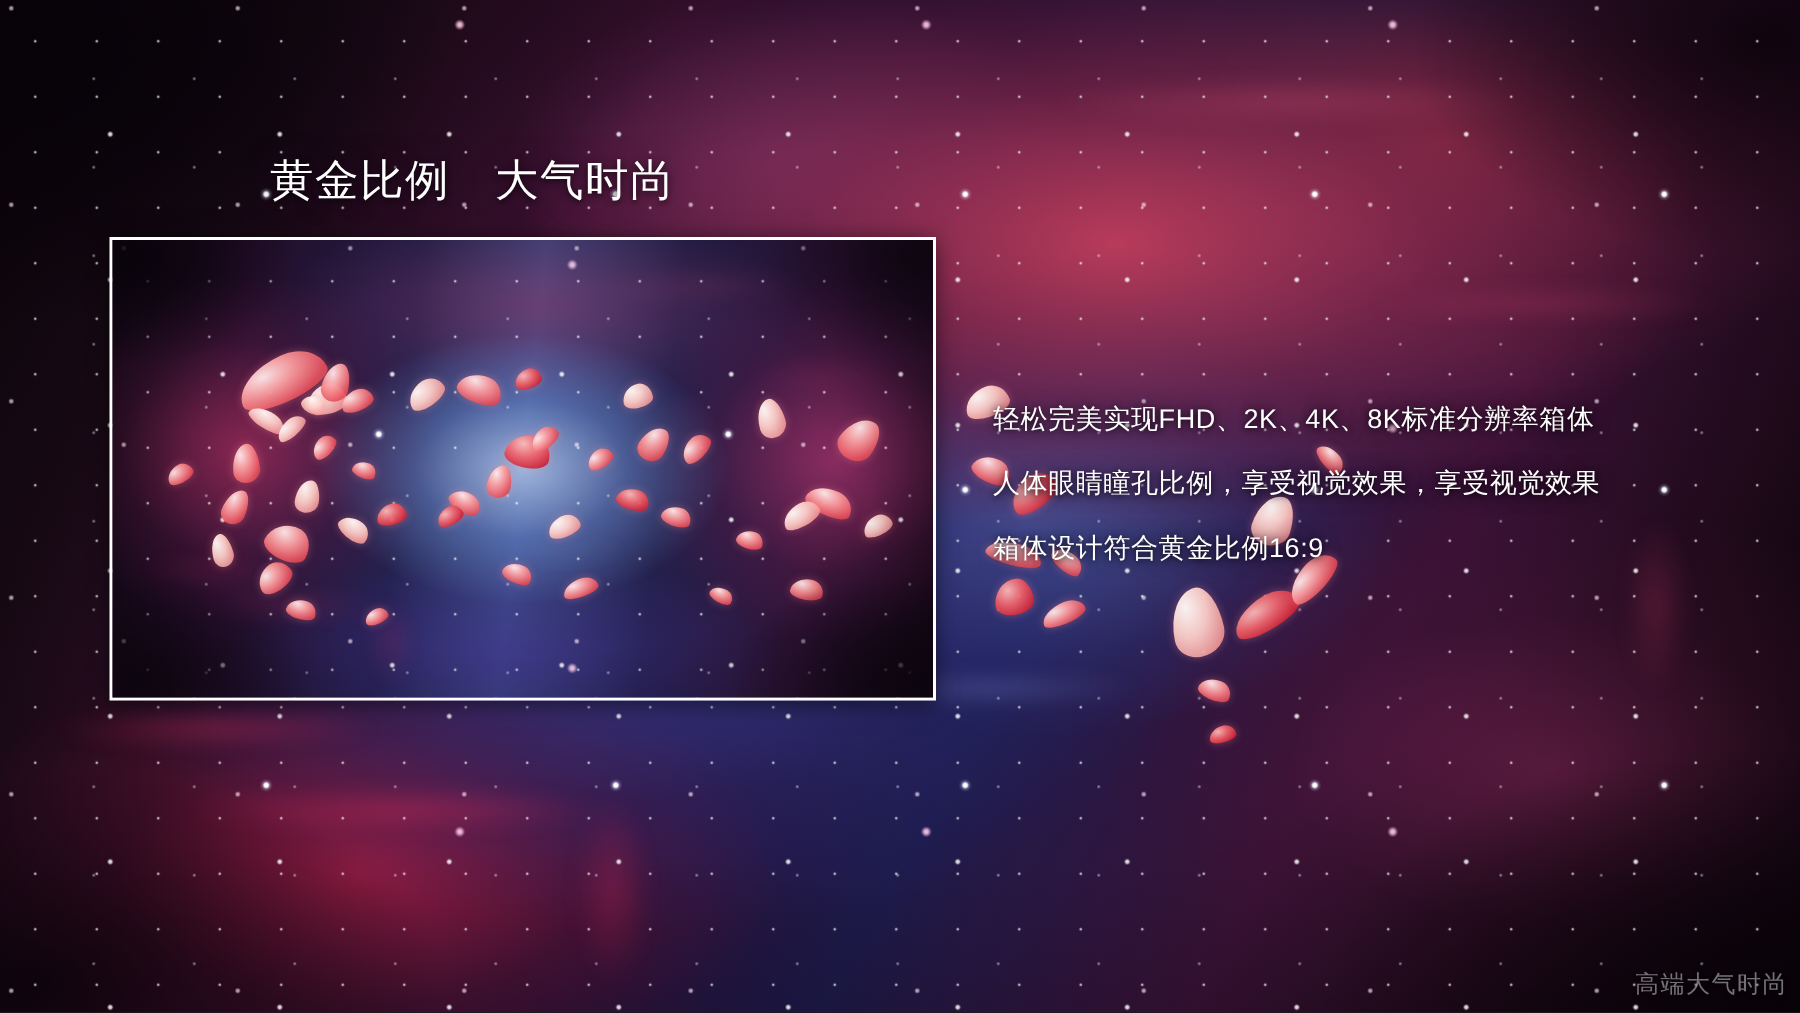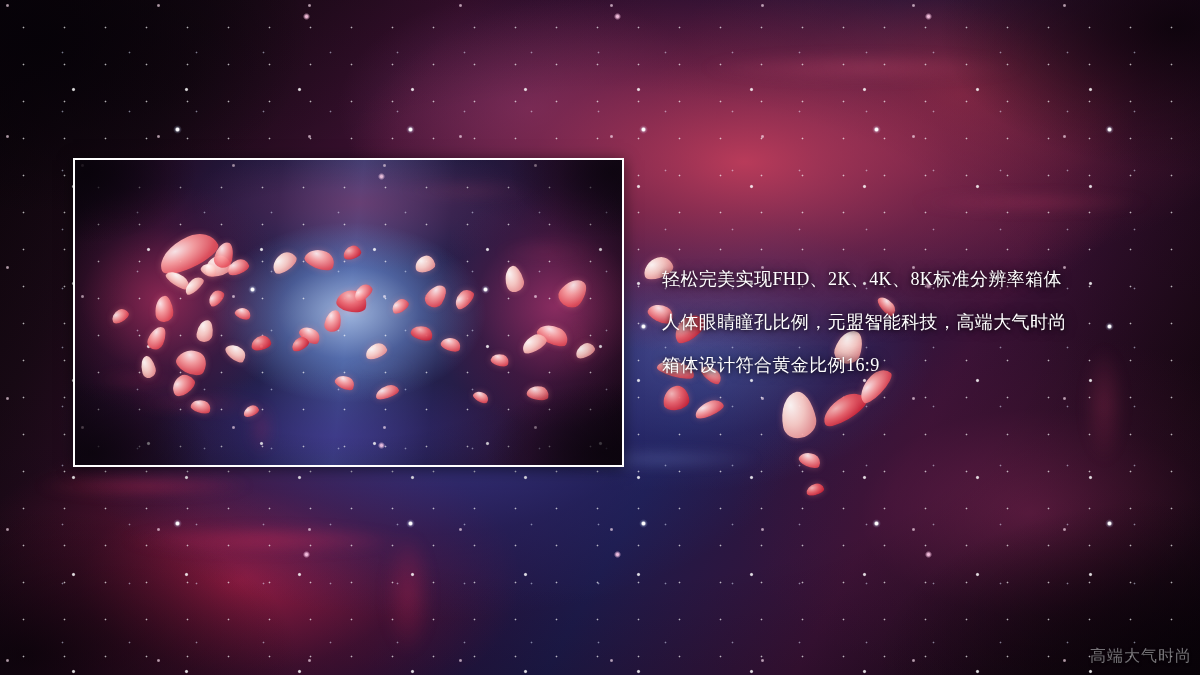--- a/index.html
+++ b/index.html
@@ -148,21 +148,20 @@
     left:662px; top:258px;
     width:520px;
   }
   #body-copy .line {
     font-size:18px;
     line-height:43px;
     color:#ffffff;
     letter-spacing:0.4px;
     white-space:pre;
     text-shadow:0 1px 4px rgba(0,0,0,0.80), 0 0 12px rgba(20,6,30,0.7);
-    font-family:Liberation Serif, serif;
   }
 
   
   #watermark {
     position:absolute;
     right:8px; bottom:8px;
     font-size:16px;
     letter-spacing:1px;
     color:rgba(205,205,210,0.55);
     text-shadow:0 1px 3px rgba(0,0,0,0.7);
@@ -188,20 +187,21 @@
   <div class="petal" style="left:700px;top:368px;width:23px;height:13px;transform:rotate(42deg);"></div>
   <div class="petal" style="left:694px;top:402px;width:30px;height:14px;transform:rotate(-22deg);"></div>
   <div class="petal pale" style="left:781px;top:392px;width:34px;height:46px;transform:rotate(-12deg);"></div>
   <div class="petal" style="left:799px;top:453px;width:22px;height:14px;transform:rotate(24deg);"></div>
   <div class="petal deep" style="left:820px;top:398px;width:48px;height:22px;transform:rotate(-30deg);"></div>
   <div class="petal" style="left:855px;top:376px;width:40px;height:19px;transform:rotate(-46deg);"></div>
   <div class="petal pale" style="left:836px;top:330px;width:26px;height:34px;transform:rotate(18deg);"></div>
   <div class="petal" style="left:876px;top:300px;width:22px;height:12px;transform:rotate(52deg);"></div>
   <div class="petal deep" style="left:806px;top:484px;width:18px;height:11px;transform:rotate(-14deg);"></div>
 
+  <div id="title">黄金比例　大气时尚</div>
 
   <div id="photo-frame">
     <div id="photo-inner">
       <div class="bg-layer bg-wisps" style="filter:blur(7px);opacity:.75;"></div>
       <div class="bg-layer stars-sm"></div>
       <div class="bg-layer stars-md"></div>
       <div class="bg-layer stars-lg"></div>
 
       <div class="petal" style="left:82px;top:78px;width:62px;height:30px;transform:rotate(-24deg);"></div>
       <div class="petal pale" style="left:130px;top:96px;width:26px;height:20px;transform:rotate(-10deg);"></div>
@@ -248,19 +248,19 @@
       <div class="petal" style="left:416px;top:194px;width:18px;height:12px;transform:rotate(18deg);"></div>
       <div class="petal" style="left:168px;top:246px;width:16px;height:10px;transform:rotate(-22deg);"></div>
       <div class="petal" style="left:398px;top:232px;width:16px;height:10px;transform:rotate(30deg);"></div>
 
       <div class="photo-vig"></div>
     </div>
   </div>
 
   <div id="body-copy">
     <div class="line">轻松完美实现FHD、2K、4K、8K标准分辨率箱体</div>
-    <div class="line">人体眼睛瞳孔比例，元盟智能科技，高端大气时尚</div>
+    <div class="line">人体眼睛瞳孔比例，享受视觉效果，享受视觉效果</div>
     <div class="line">箱体设计符合黄金比例16:9</div>
   </div>
 
   <div id="watermark">高端大气时尚</div>
 
 </div>
 
 </body></html>

